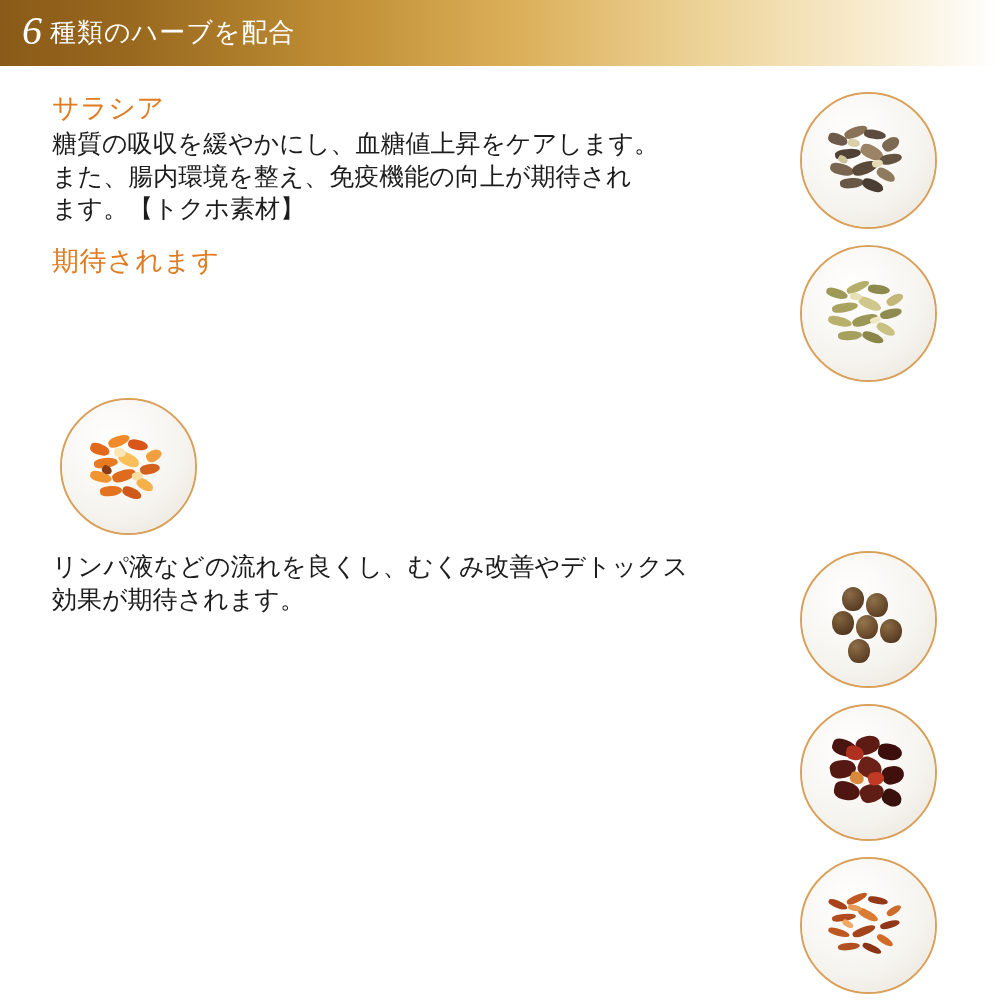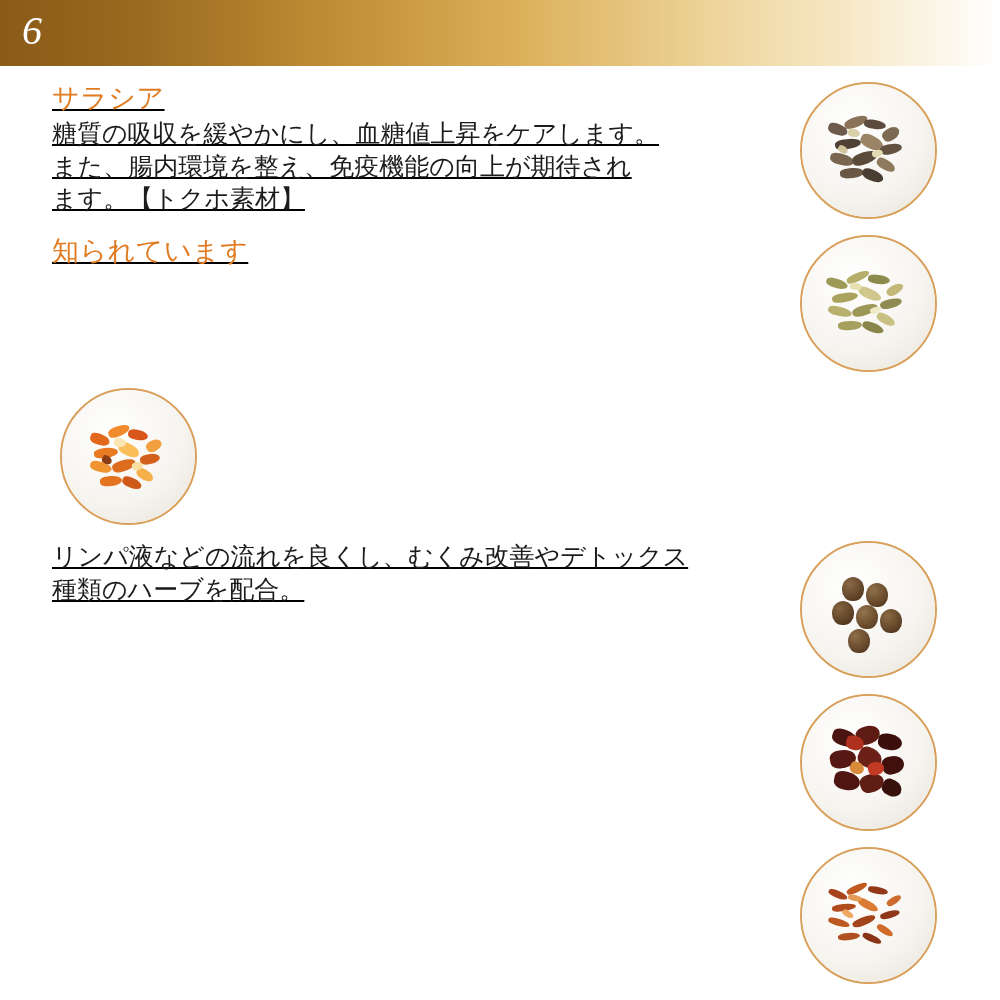--- a/index.html
+++ b/index.html
@@ -49,22 +49,21 @@
     font-size: 26px;
     letter-spacing: 1px;
     margin-left: 8px;
     padding-bottom: 2px;
     font-family: "Liberation Serif", "DejaVu Serif", serif;
   }
 
   
   .list {
     position: relative;
-    padding: 4px 0 0 0;
-    text-decoration: underline;
+    padding: 14px 0 0 0;
   }
   .herb-row {
     position: relative;
     display: flex;
     align-items: flex-start;
     padding: 0 0 0 52px;
     box-sizing: border-box;
     width: 1000px;
   }
   .herb-text {
@@ -119,20 +118,21 @@
   
   .row-gap { height: 16px; }
 </style>
 </head>
 <body>
 
 <div class="page">
 
   <div class="header">
     <span class="header-number">6</span>
+    <span class="header-title">種類のハーブを配合</span>
   </div>
 
   <div class="list">
 
     <div class="herb-row" style="margin-top:12px;">
       <div class="herb-text">
         <p class="herb-name">サラシア</p>
         <p class="herb-desc">糖質の吸収を緩やかにし、血糖値上昇をケアします。
 また、腸内環境を整え、免疫機能の向上が期待され
 ます。【トクホ素材】</p>
@@ -156,21 +156,21 @@
           <div class="bit" style="left:70px;top:66px;width:11px;height:7px;background:#e3dab4;transform:rotate(-16deg)"></div>
           <div class="bit" style="left:36px;top:62px;width:10px;height:7px;background:#cfc49c;transform:rotate(28deg)"></div>
         </div>
       </div>
     </div>
 
     <div class="row-gap"></div>
 
     <div class="herb-row">
       <div class="herb-text">
-        <p class="herb-name">知られています</p>
+        <p class="herb-name">期待されます</p>
       </div>
       <div class="herb-photo">
         <div class="plate"></div>
         <div class="bits">
           <div class="bit" style="left:24px;top:42px;width:22px;height:9px;background:#9c9a56;transform:rotate(16deg)"></div>
           <div class="bit" style="left:44px;top:36px;width:24px;height:8px;background:#b5ad6a;transform:rotate(-24deg)"></div>
           <div class="bit" style="left:66px;top:38px;width:22px;height:9px;background:#8d8a4e;transform:rotate(6deg)"></div>
           <div class="bit" style="left:84px;top:48px;width:18px;height:9px;background:#c3b87a;transform:rotate(-30deg)"></div>
           <div class="bit" style="left:30px;top:56px;width:26px;height:9px;background:#a9a35f;transform:rotate(-10deg)"></div>
           <div class="bit" style="left:56px;top:52px;width:24px;height:10px;background:#cfc78c;transform:rotate(24deg)"></div>
@@ -209,21 +209,21 @@
           <div class="bit" style="left:40px;top:66px;width:10px;height:8px;background:#8a3c12;transform:rotate(28deg)"></div>
         </div>
       </div>
     </div>
 
     <div class="row-gap"></div>
 
     <div class="herb-row">
       <div class="herb-text">
         <p class="herb-desc">リンパ液などの流れを良くし、むくみ改善やデトックス
-種類のハーブを配合。</p>
+効果が期待されます。</p>
       </div>
       <div class="herb-photo">
         <div class="plate"></div>
         <div class="bits">
           <div class="bit" style="left:40px;top:34px;width:22px;height:24px;border-radius:50% 50% 46% 46%;background:radial-gradient(circle at 34% 30%, #8a6a46 0%, #5c4026 70%, #3f2a15 100%)"></div>
           <div class="bit" style="left:64px;top:40px;width:22px;height:24px;border-radius:50% 50% 46% 46%;background:radial-gradient(circle at 34% 30%, #8f7049 0%, #604327 70%, #3c2813 100%)"></div>
           <div class="bit" style="left:30px;top:58px;width:22px;height:24px;border-radius:50% 50% 46% 46%;background:radial-gradient(circle at 34% 30%, #85653f 0%, #573c22 70%, #3a2512 100%)"></div>
           <div class="bit" style="left:54px;top:62px;width:22px;height:24px;border-radius:50% 50% 46% 46%;background:radial-gradient(circle at 34% 30%, #93744d 0%, #654729 70%, #422c16 100%)"></div>
           <div class="bit" style="left:78px;top:66px;width:22px;height:24px;border-radius:50% 50% 46% 46%;background:radial-gradient(circle at 34% 30%, #8b6b44 0%, #5b3f25 70%, #3d2814 100%)"></div>
           <div class="bit" style="left:46px;top:86px;width:22px;height:24px;border-radius:50% 50% 46% 46%;background:radial-gradient(circle at 34% 30%, #8e6f48 0%, #5f4227 70%, #402a15 100%)"></div>

